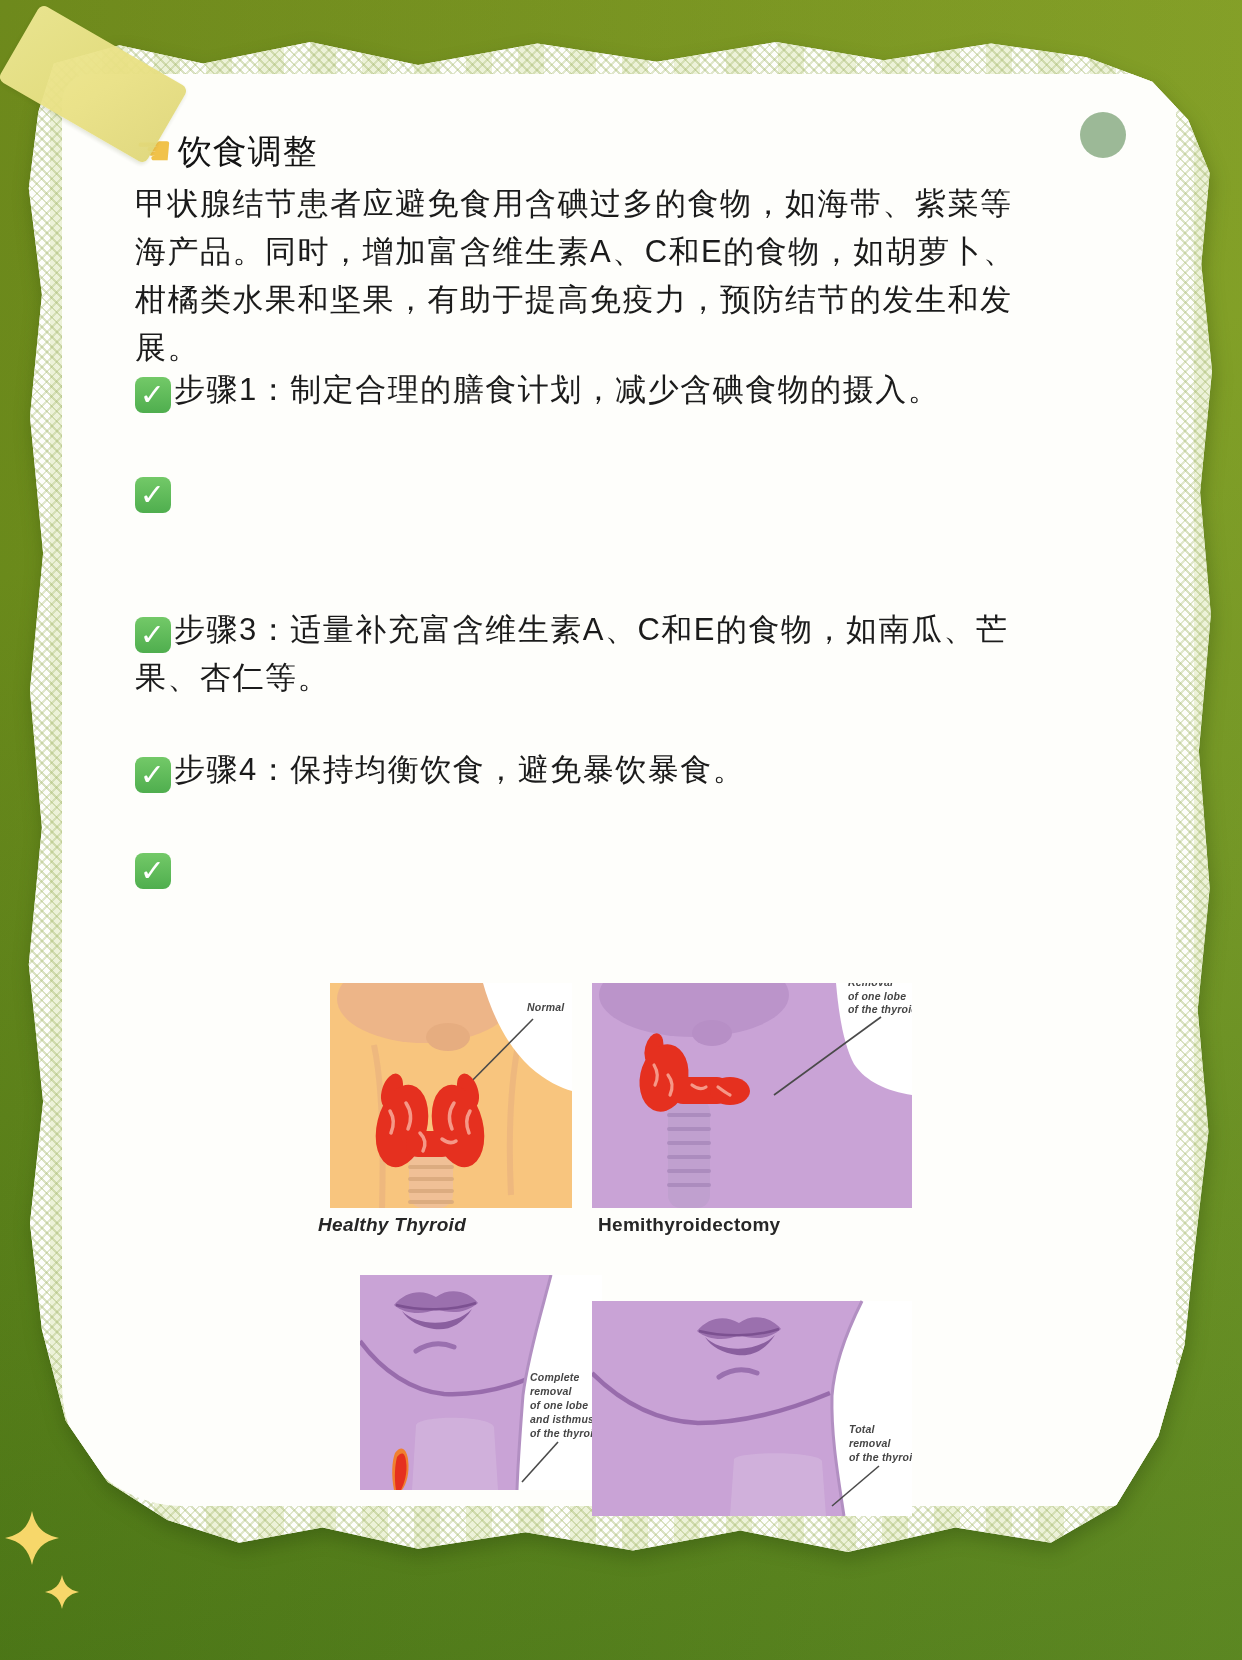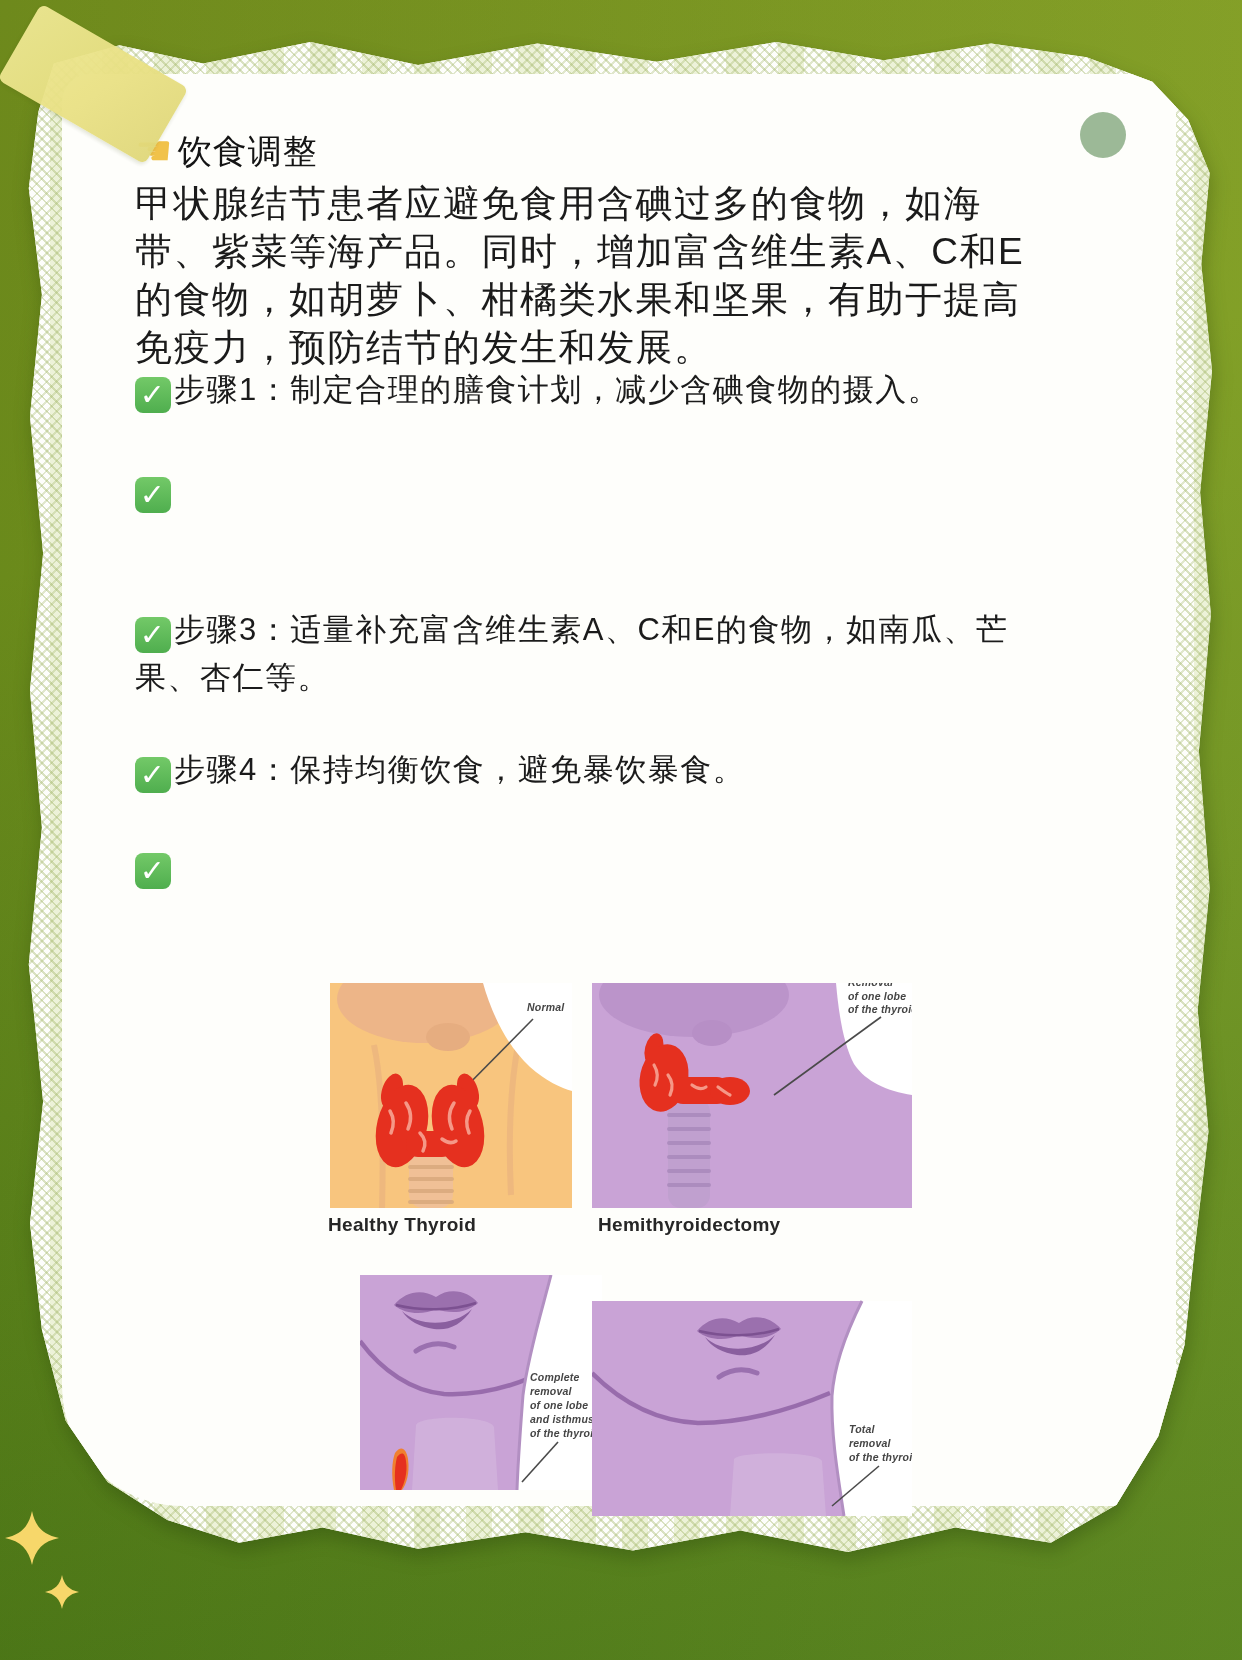--- a/index.html
+++ b/index.html
@@ -25,41 +25,41 @@
     background:linear-gradient(115deg,#efe893 0%,#e9e184 55%,#e0d87a 100%);
     transform:rotate(30deg);opacity:0.95;box-shadow:0 2px 4px rgba(80,90,20,0.18);}
   .dot{position:absolute;left:1080px;top:112px;width:46px;height:46px;border-radius:50%;
     background:#9cb997;}
   .sparkle{position:absolute;}
   
   .title{position:absolute;left:135px;top:128px;font-size:34px;line-height:46px;
     color:#141414;font-weight:500;letter-spacing:1px;display:flex;align-items:center;}
   .finger{color:#f1c24a;font-size:42px;margin-right:4px;line-height:42px;
     font-family:"DejaVu Sans",sans-serif;}
-  .intro{position:absolute;left:135px;top:180px;width:905px;font-size:37px;
+  .intro{position:absolute;left:135px;top:180px;width:905px;font-size:31px;
     line-height:48px;color:#1b1b1b;letter-spacing:1.5px;}
   .step{position:absolute;left:135px;width:905px;font-size:31px;line-height:48px;
     color:#1b1b1b;letter-spacing:1.5px;}
   .step.s1{top:366px;} .step.s2{top:466px;} .step.s3{top:606px;}
   .step.s4{top:746px;} .step.s5{top:842px;}
   .check{display:inline-flex;align-items:center;justify-content:center;
     width:36px;height:36px;border-radius:8px;margin-right:3px;vertical-align:-5px;
     background:linear-gradient(180deg,#73c968 0%,#4fae4e 100%);}
   .check i{font-style:normal;color:#ffffff;font-size:30px;font-weight:bold;line-height:30px;
     font-family:"DejaVu Sans",sans-serif;}
   
   .panel{position:absolute;font-style:italic;}
   .p1{left:330px;top:983px;width:242px;height:225px;}
   .p2{left:592px;top:983px;width:320px;height:225px;}
   .p3{left:330px;top:1275px;width:242px;height:215px;margin-left:30px;}
   .p4{left:592px;top:1275px;width:320px;height:267px;}
   .panel svg{display:block;width:100%;height:100%;}
   .caption{position:absolute;top:1214px;font-size:19px;font-weight:bold;color:#262626;
     letter-spacing:0.3px;}
-  .c1{left:328px;} .c2{left:598px;}
+  .c1{left:318px;font-style:italic;} .c2{left:598px;}
   .ann{font-size:10.5px;font-weight:bold;fill:#454545;letter-spacing:0.2px;}
 </style>
 </head>
 <body>
 
 <div class="canvas">
 
   <div class="paper-shadow">
     <div class="paper-outer">
       <div class="paper-inner"></div>

